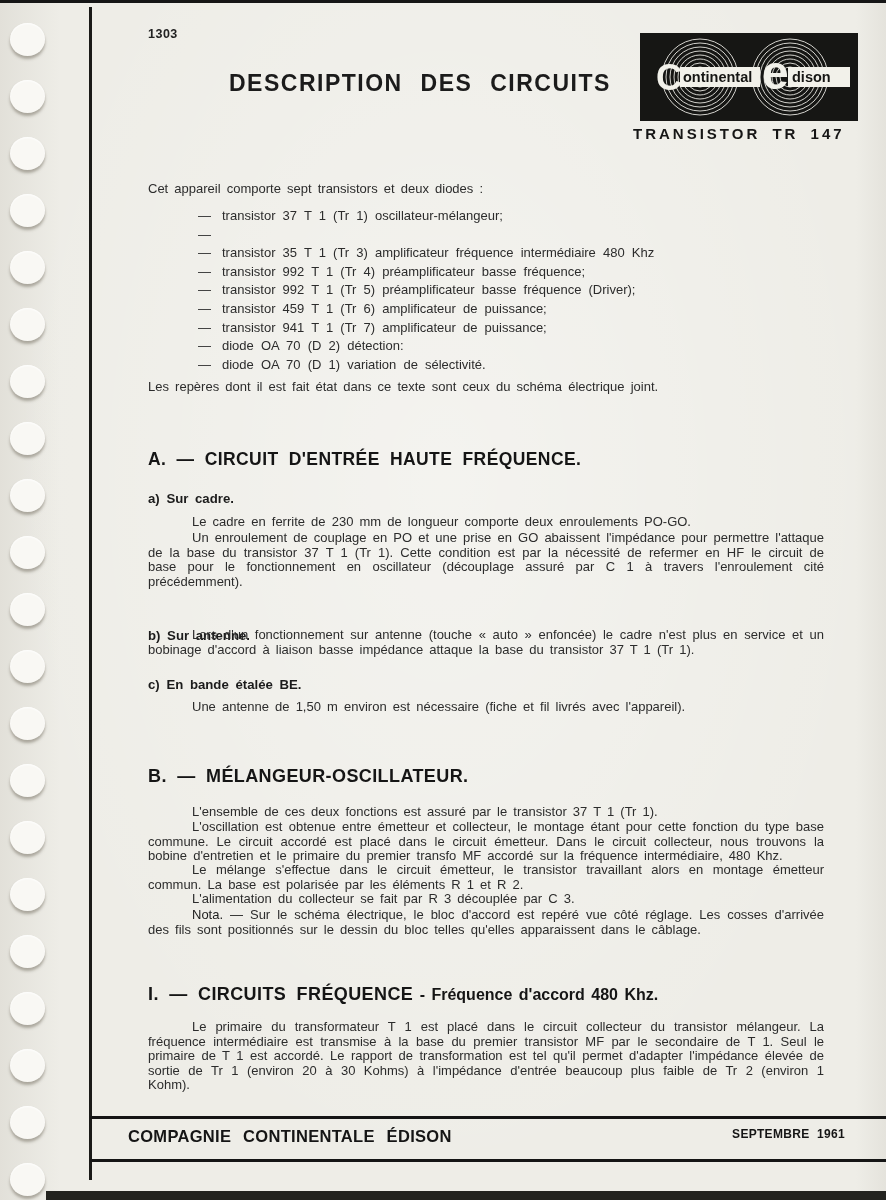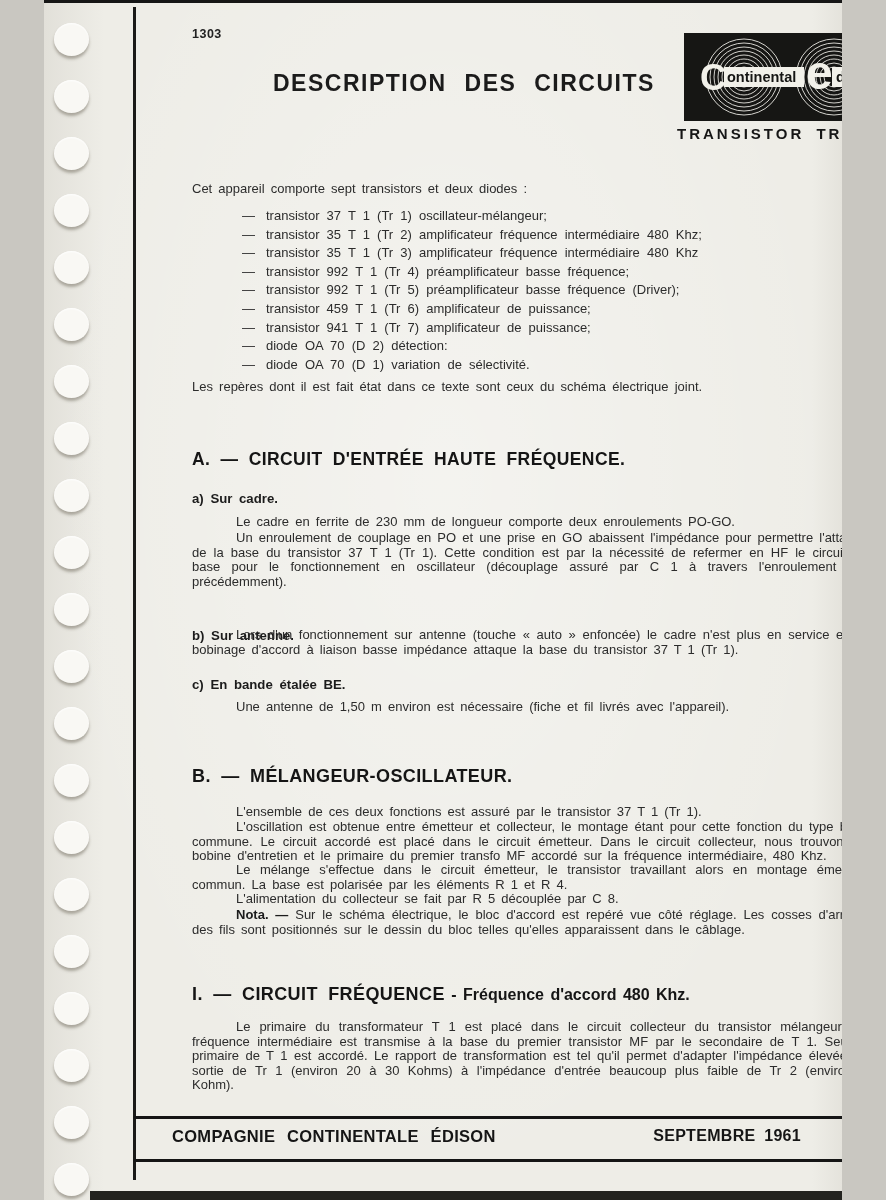--- a/index.html
+++ b/index.html
@@ -1,19 +1,19 @@
 <!DOCTYPE html>
 <html><head>
 <meta charset="utf-8">
 <style>
   * { margin:0; padding:0; box-sizing:border-box; }
   html,body { background:#c9c7c1; }
   .page {
     position:relative;
-    width:798px; height:1200px;
+    width:886px; height:1200px;
     margin:0 auto;
     background:#eeede7;
     background-image:
       radial-gradient(ellipse at 50% 40%, rgba(255,255,255,.35), rgba(0,0,0,0) 70%),
       linear-gradient(90deg, rgba(190,186,176,.25) 0, rgba(0,0,0,0) 60px),
       linear-gradient(270deg, rgba(190,186,176,.20) 0, rgba(0,0,0,0) 30px);
     font-family:"Liberation Sans", sans-serif;
     color:#2b2b2b;
     overflow:hidden;
   }
@@ -48,26 +48,26 @@
   .h-i .sub { font-size:16px; letter-spacing:0; word-spacing:2px; }
 
   .sub-label { position:absolute; left:148px; font-weight:bold; font-size:13.2px; word-spacing:3px; color:#1b1b1b; }
   .la { top:491px;text-align:center; } .lb { top:628px; } .lc { top:677px; }
   .pa1 { top:515px; } .pa2 { top:531px; }
   .pb1 { top:628px; }
   .pc1 { top:700px; }
   .pB1 { top:805px; } .pB2 { top:820px; } .pB3 { top:863px; } .pB4 { top:892px; }
   .pNota { top:908px; }
   .pI1 { top:1020px; }
-  .nota-label { font-weight:bold; color:#1b1b1b; }
+  .nota-label { font-weight:normal; color:#1b1b1b; }
 
   .f-line { position:absolute; left:90px; width:796px; height:3px; background:#151515; }
   .f-line1 { top:1116px; } .f-line2 { top:1159px; }
   .f-company { position:absolute; left:128px; top:1127px; font-weight:bold; font-size:16.5px; letter-spacing:.3px; word-spacing:7px; color:#151515; }
-  .f-date { position:absolute; right:41px; top:1127px; font-weight:bold; font-size:16px; letter-spacing:.3px; word-spacing:4px; color:#151515; }
+  .f-date { position:absolute; right:41px; top:1127px; font-weight:bold; font-size:12px; letter-spacing:.3px; word-spacing:4px; color:#151515; }
 </style>
 </head>
 <body>
 
 <div class="page">
 
   <div class="top-edge"></div>
   <div class="vrule"></div>
   <div id="holes">
       <div class="hole" style="top: 23px;"></div>
@@ -130,21 +130,20 @@
 
   <div class="col body-text lead">Cet appareil comporte sept transistors et deux diodes :</div>
 
   <div class="col tlist body-text">
     <div class="li">
         <span class="dash">—</span>
         <span>transistor 37 T 1 (Tr 1) oscillateur-mélangeur;</span>
       </div>
     <div class="li">
         <span class="dash">—</span>
-        <span>transistor 35 T 1 (Tr 2) amplificateur fréquence intermédiaire 480 Khz;</span>
       </div>
     <div class="li">
         <span class="dash">—</span>
         <span>transistor 35 T 1 (Tr 3) amplificateur fréquence intermédiaire 480 Khz</span>
       </div>
     <div class="li">
         <span class="dash">—</span>
         <span>transistor 992 T 1 (Tr 4) préamplificateur basse fréquence;</span>
       </div>
     <div class="li">
@@ -178,25 +177,25 @@
 
   <div class="sub-label lb">b) Sur antenne.</div>
   <div class="col body-text pb1 just ind">Lors d'un fonctionnement sur antenne (touche « auto » enfoncée) le cadre n'est plus en service et un bobinage d'accord à liaison basse impédance attaque la base du transistor 37 T 1 (Tr 1).</div>
 
   <div class="sub-label lc">c) En bande étalée BE.</div>
   <div class="col body-text pc1 ind">Une antenne de 1,50 m environ est nécessaire (fiche et fil livrés avec l'appareil).</div>
 
   <div class="sec-heading h-b">B. — MÉLANGEUR-OSCILLATEUR.</div>
   <div class="col body-text pB1 ind">L'ensemble de ces deux fonctions est assuré par le transistor 37 T 1 (Tr 1).</div>
   <div class="col body-text pB2 just ind">L'oscillation est obtenue entre émetteur et collecteur, le montage étant pour cette fonction du type base commune. Le circuit accordé est placé dans le circuit émetteur. Dans le circuit collecteur, nous trouvons la bobine d'entretien et le primaire du premier transfo MF accordé sur la fréquence intermédiaire, 480 Khz.</div>
-  <div class="col body-text pB3 just ind">Le mélange s'effectue dans le circuit émetteur, le transistor travaillant alors en montage émetteur commun. La base est polarisée par les éléments R 1 et R 4.</div>
-  <div class="col body-text pB4 ind">L'alimentation du collecteur se fait par R 5 découplée par C 8.</div>
+  <div class="col body-text pB3 just ind">Le mélange s'effectue dans le circuit émetteur, le transistor travaillant alors en montage émetteur commun. La base est polarisée par les éléments R 1 et R 2.</div>
+  <div class="col body-text pB4 ind">L'alimentation du collecteur se fait par R 3 découplée par C 3.</div>
   <div class="col body-text pNota just ind"><span class="nota-label">Nota. —</span><span> Sur le schéma électrique, le bloc d'accord est repéré vue côté réglage. Les cosses d'arrivée des fils sont positionnés sur le dessin du bloc telles qu'elles apparaissent dans le câblage.</span></div>
 
-  <div class="sec-heading h-i"><span>I. — CIRCUIT FRÉQUENCE</span><span class="sub"> - Fréquence d'accord 480 Khz.</span></div>
+  <div class="sec-heading h-i"><span>I. — CIRCUITS FRÉQUENCE</span><span class="sub"> - Fréquence d'accord 480 Khz.</span></div>
   <div class="col body-text pI1 just ind">Le primaire du transformateur T 1 est placé dans le circuit collecteur du transistor mélangeur. La fréquence intermédiaire est transmise à la base du premier transistor MF par le secondaire de T 1. Seul le primaire de T 1 est accordé. Le rapport de transformation est tel qu'il permet d'adapter l'impédance élevée de sortie de Tr 1 (environ 20 à 30 Kohms) à l'impédance d'entrée beaucoup plus faible de Tr 2 (environ 1 Kohm).</div>
 
   <div class="f-line f-line1"></div>
   <div class="f-company">COMPAGNIE CONTINENTALE ÉDISON</div>
   <div class="f-date">SEPTEMBRE 1961</div>
   <div class="f-line f-line2"></div>
 
   <div class="bottom-edge"></div>
 </div>
 

